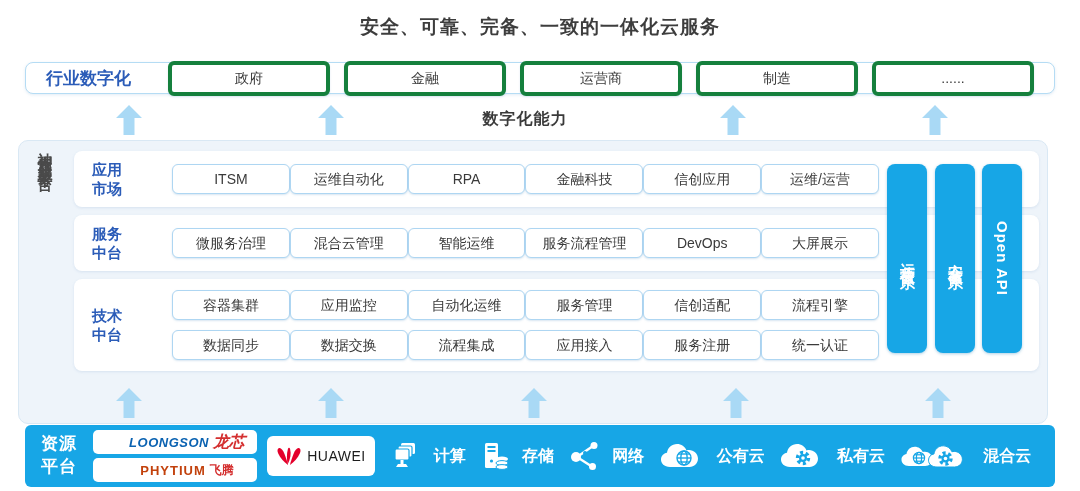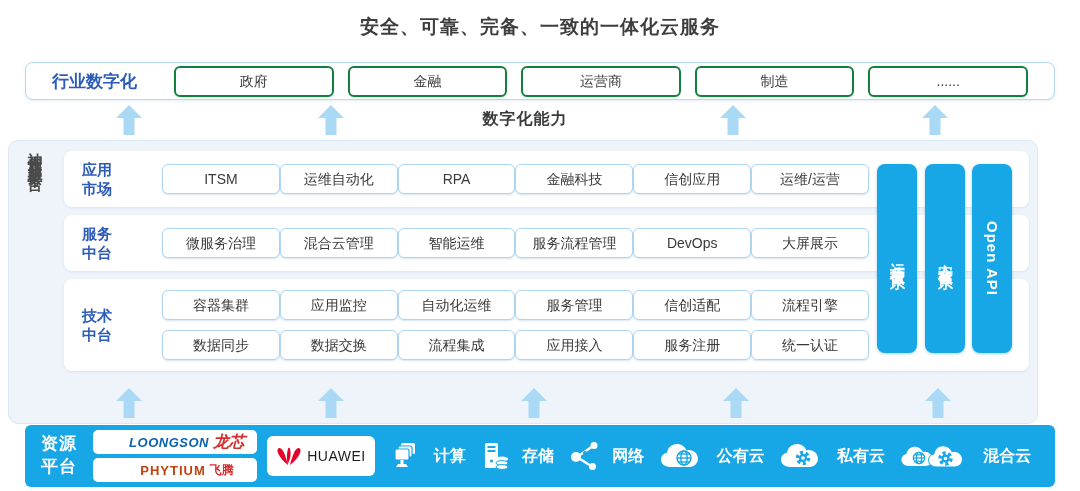--- a/index.html
+++ b/index.html
@@ -7,40 +7,40 @@
     position:relative;width:1080px;height:491px;background:#ffffff;overflow:hidden;
     font-family:"Liberation Sans","DejaVu Sans",sans-serif;color:#3a3a3a;
   }
   
   .main-title{
     position:absolute;top:14px;left:0;width:100%;text-align:center;
     font-size:19px;font-weight:bold;color:#3d3d3d;letter-spacing:1px;
   }
   
   .industry-row{
-    position:absolute;left:25px;top:62px;width:1030px;height:38px;box-sizing:border-box;
+    position:absolute;left:25px;top:62px;width:1030px;height:32px;box-sizing:border-box;
     background:#fff;border:1px solid #b5dcf4;border-radius:8px;
-    display:flex;align-items:center;padding:0 26px;box-shadow:0 1px 3px rgba(140,180,215,.25);
+    display:flex;align-items:center;padding:0 20px;box-shadow:0 1px 3px rgba(140,180,215,.25);
   }
   .industry-label{width:108px;font-size:17px;font-weight:bold;color:#2b5cb8;flex:none;}
   .industry-item{
     flex:1;margin-left:14px;height:27px;line-height:27px;text-align:center;
-    background:#fff;border:2px solid #15803d;border-radius:6px;
+    background:#fff;border:4px solid #15803d;border-radius:6px;
     font-size:14px;color:#3a3a3a;box-shadow:0 1px 2px rgba(140,180,215,.3);
   }
   
   .cap-row{position:absolute;left:25px;top:103px;width:1030px;height:34px;}
   .cap-row .arrow{position:absolute;top:2px;transform:translateX(-50%);}
   .cap-label{
     position:absolute;top:6px;left:500px;transform:translateX(-50%);
     font-size:16px;font-weight:bold;color:#3a3a3a;letter-spacing:1px;white-space:nowrap;
   }
   
   .platform{
-    position:absolute;left:8px;top:140px;width:1030px;height:284px;box-sizing:border-box;
+    position:absolute;left:18px;top:140px;width:1030px;height:284px;box-sizing:border-box;
     background:#eef4fa;border:1px solid #d9e8f4;border-radius:10px;
   }
   .side-label{
     position:absolute;left:16px;top:0;height:100%;display:flex;align-items:center;
     writing-mode:vertical-rl;text-orientation:upright;
     font-size:15px;font-weight:bold;color:#4a4a4a;letter-spacing:3px;
   }
   .bands{
     position:absolute;left:55px;top:10px;width:965px;height:220px;
     display:flex;flex-direction:column;gap:8px;

